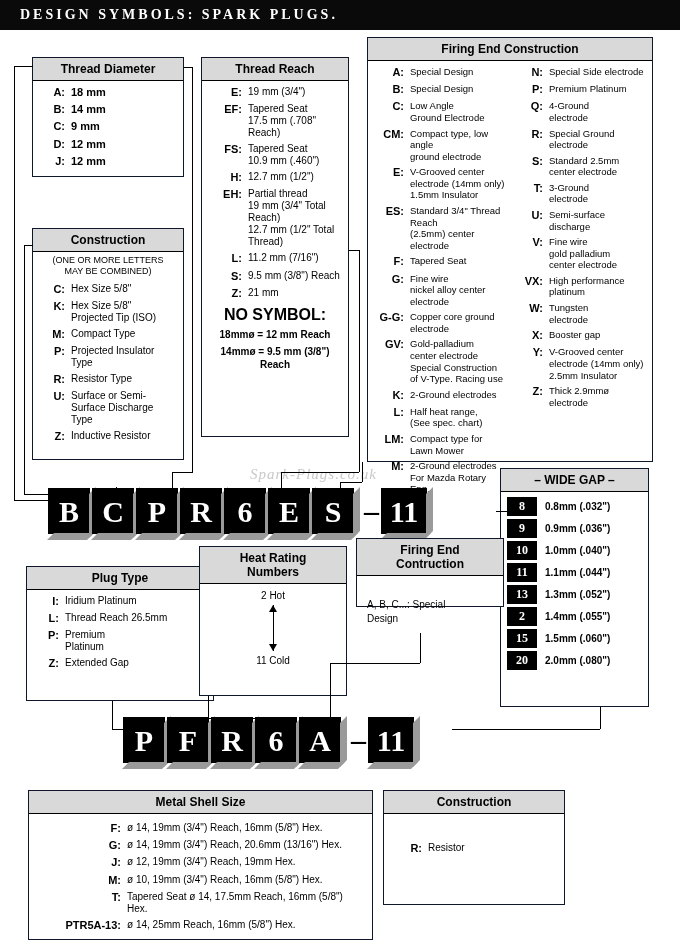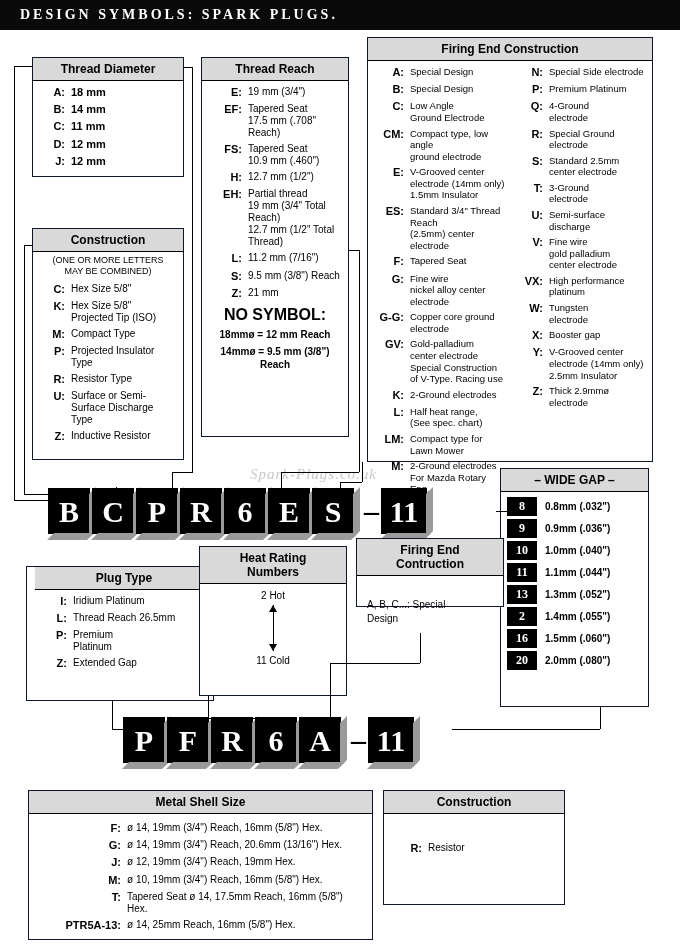--- a/index.html
+++ b/index.html
@@ -161,21 +161,21 @@
       <div class="row">
           <div class="k">A:</div>
           <div class="v">18 mm</div>
         </div>
       <div class="row">
           <div class="k">B:</div>
           <div class="v">14 mm</div>
         </div>
       <div class="row">
           <div class="k">C:</div>
-          <div class="v">11 mm</div>
+          <div class="v">9 mm</div>
         </div>
       <div class="row">
           <div class="k">D:</div>
           <div class="v">12 mm</div>
         </div>
       <div class="row">
           <div class="k">J:</div>
           <div class="v">12 mm</div>
         </div>
     </div>
@@ -433,33 +433,33 @@
         </div>
       <div class="wg-row">
           <div class="num">13</div>
           <div class="desc">1.3mm (.052")</div>
         </div>
       <div class="wg-row">
           <div class="num">2</div>
           <div class="desc">1.4mm (.055")</div>
         </div>
       <div class="wg-row">
-          <div class="num">16</div>
+          <div class="num">15</div>
           <div class="desc">1.5mm (.060")</div>
         </div>
       <div class="wg-row">
           <div class="num">20</div>
           <div class="desc">2.0mm (.080")</div>
         </div>
     </div>
   </div>
 
   <div class="ln lh" style="left:496px;top:511px;width:25px;"></div>
 
-  <div class="box" id="plug-type" style="left:26px;top:566px;width:188px;height:135px;padding-left:8px;">
+  <div class="box" id="plug-type" style="left:26px;top:566px;width:188px;height:135px;">
     <div class="box-title">Plug Type</div>
     <div class="box-body">
       <div class="row">
           <div class="k">I:</div>
           <div class="v">Iridium Platinum</div>
         </div>
       <div class="row">
           <div class="k">L:</div>
           <div class="v">Thread Reach 26.5mm</div>
         </div>

